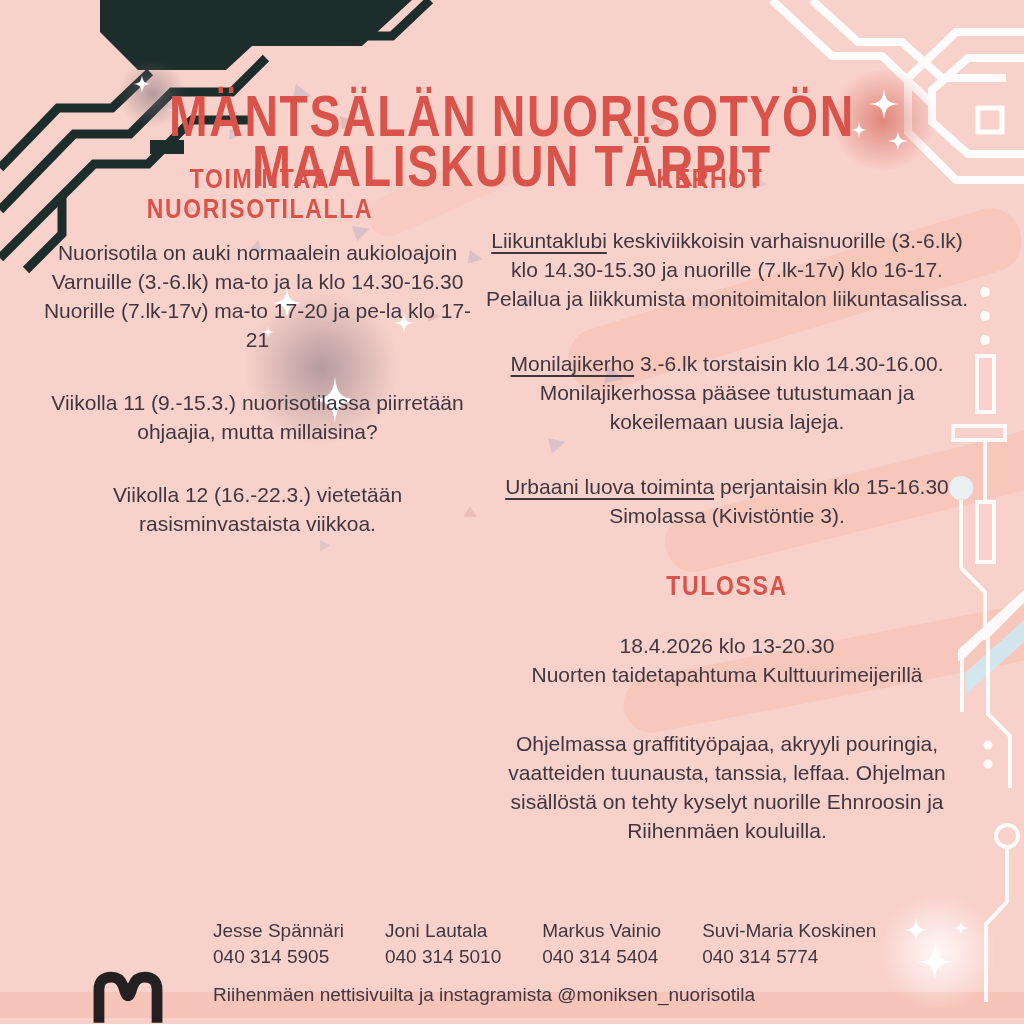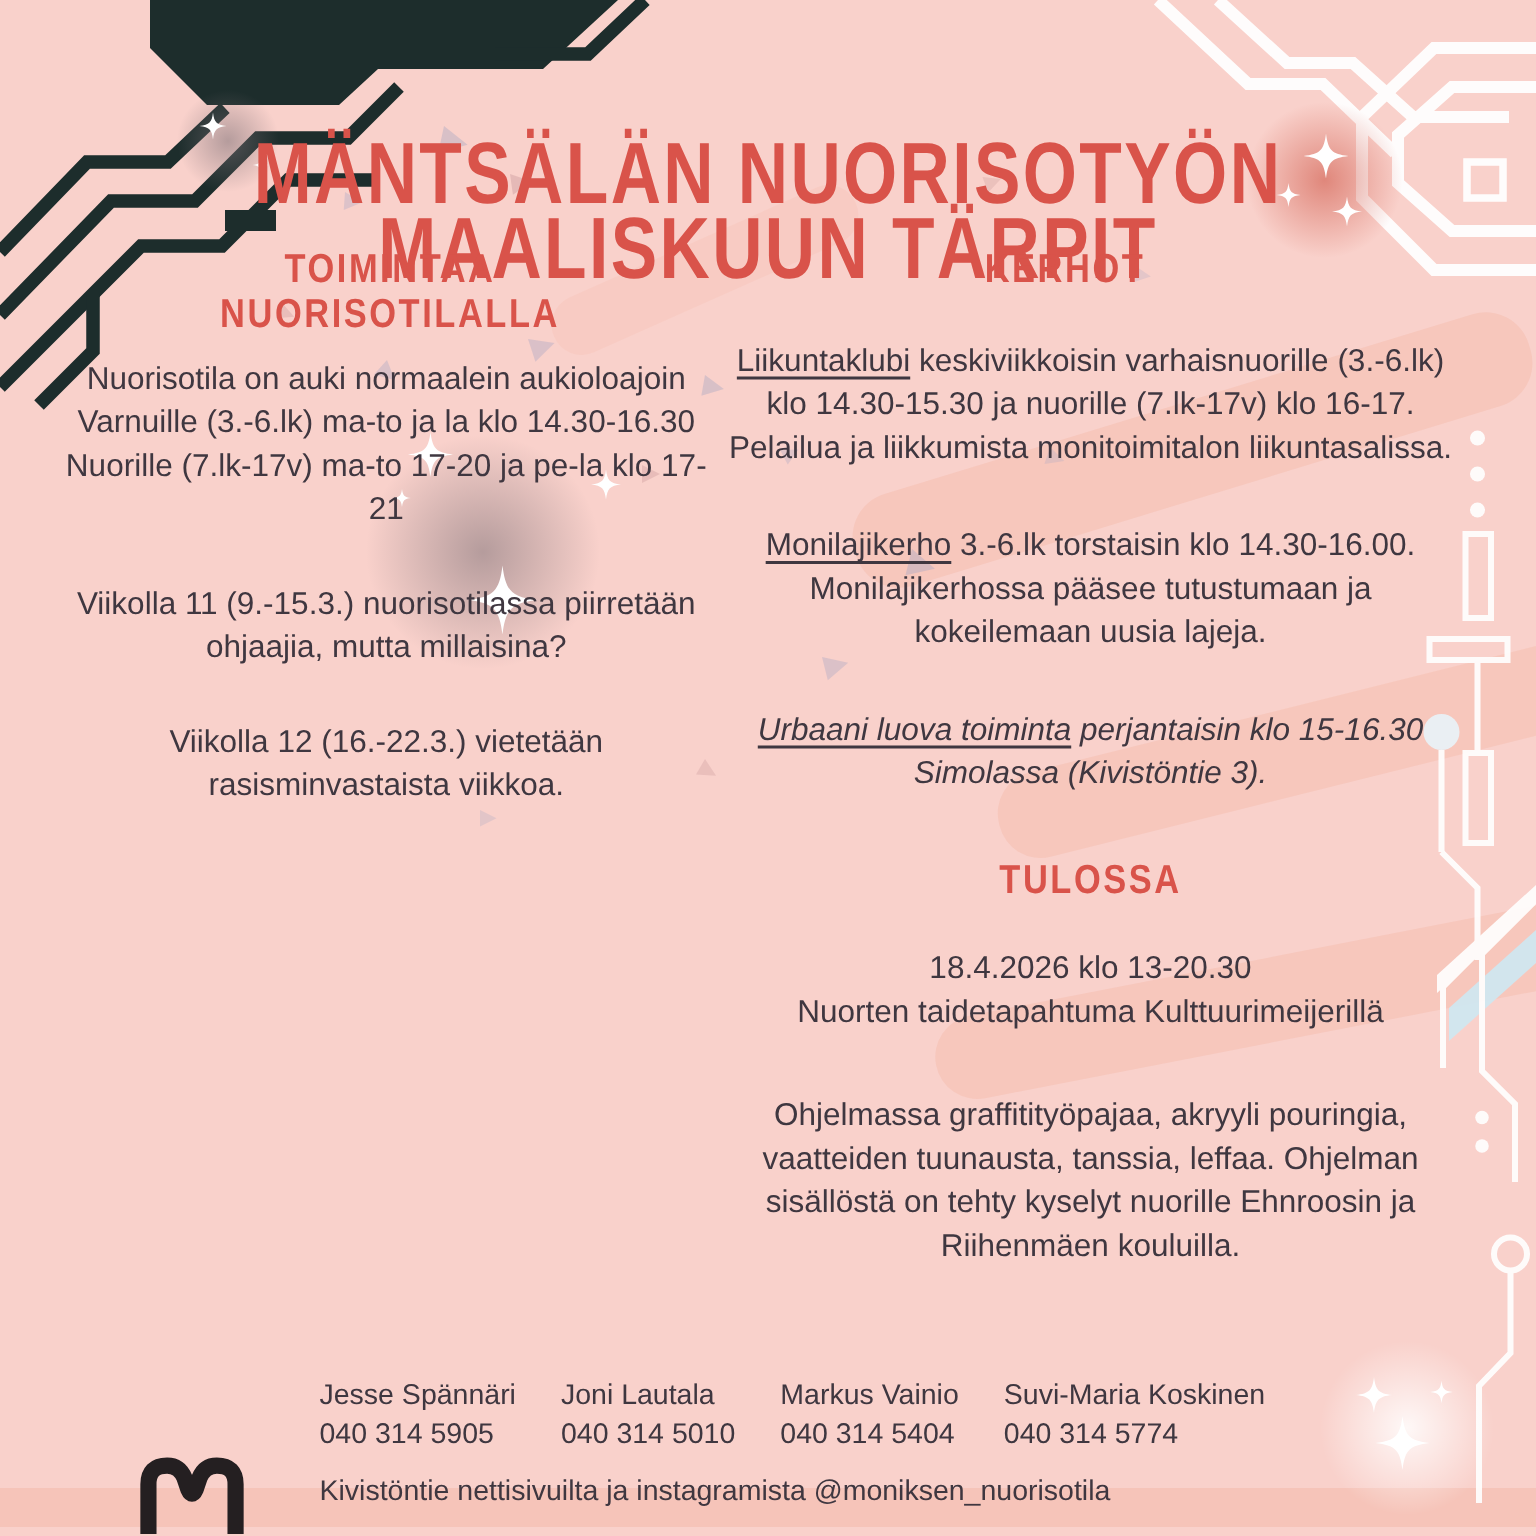--- a/index.html
+++ b/index.html
@@ -31,21 +31,21 @@
   .col-left{left:40px;top:238px;width:435px;}
   .col-right{left:482px;top:226px;width:490px;}
   .section{margin-bottom:34px;}
   .section:last-child{margin-bottom:0;}
   .club{margin-bottom:36px;}
   .club-name{text-decoration:underline;text-underline-offset:4px;text-decoration-thickness:2px;}
   .coming-lines{margin-bottom:40px;}
   
   .footer-logo{position:absolute;left:48px;top:968px;width:160px;text-align:center;color:#241f21;}
   .footer-logo .wordmark{font-size:22px;letter-spacing:5px;font-weight:600;margin-top:2px;}
-  .contacts{position:absolute;left:213px;top:920px;display:flex;gap:30px;color:#3f3740;}
+  .contacts{position:absolute;left:213px;top:920px;display:flex;gap:41px;color:#3f3740;}
   .contact .cname{font-size:19px;margin-bottom:4px;}
   .contact .cphone{font-size:19px;}
   .info-line{position:absolute;left:213px;top:984px;color:#3f3740;font-size:19px;}
 </style>
 </head>
 <body>
 
 <div class="poster">
 
   <svg class="bg-layer" width="1024" height="1024" viewBox="0 0 1024 1024">
@@ -178,21 +178,21 @@
     <div class="section">Viikolla 12 (16.-22.3.) vietetään rasisminvastaista viikkoa.</div>
   </div>
 
   <div class="bodycol col-right">
     <p class="club" style="margin:0 0 36px 0;">
       <span class="club-name">Liikuntaklubi</span><span> keskiviikkoisin varhaisnuorille (3.-6.lk) klo 14.30-15.30 ja nuorille (7.lk-17v) klo 16-17. Pelailua ja liikkumista monitoimitalon liikuntasalissa.</span>
     </p>
     <p class="club" style="margin:16px 0 36px 0;">
       <span class="club-name">Monilajikerho</span><span> 3.-6.lk torstaisin klo 14.30-16.00. Monilajikerhossa pääsee tutustumaan ja kokeilemaan uusia lajeja.</span>
     </p>
-    <p class="club" style="margin:11px;font-style:italic;">
+    <p class="club" style="margin:11px;">
       <span class="club-name">Urbaani luova toiminta</span><span> perjantaisin klo 15-16.30 Simolassa (Kivistöntie 3).</span>
     </p>
 
     <div class="subhead">TULOSSA</div>
 
     <div class="coming-lines">
       <div>18.4.2026 klo 13-20.30</div>
       <div>Nuorten taidetapahtuma Kulttuurimeijerillä</div>
     </div>
     <div>Ohjelmassa graffitityöpajaa, akryyli pouringia, vaatteiden tuunausta, tanssia, leffaa. Ohjelman sisällöstä on tehty kyselyt nuorille Ehnroosin ja Riihenmäen kouluilla.</div>
@@ -217,15 +217,15 @@
     <div class="contact">
       <div class="cname">Markus Vainio</div>
       <div class="cphone">040 314 5404</div>
     </div>
     <div class="contact">
       <div class="cname">Suvi-Maria Koskinen</div>
       <div class="cphone">040 314 5774</div>
     </div>
   </div>
 
-  <div class="info-line">Kivistöntie nettisivuilta ja instagramista @moniksen_nuorisotila</div>
+  <div class="info-line">Riihenmäen nettisivuilta ja instagramista @moniksen_nuorisotila</div>
 
 </div>
 
 </body></html>

